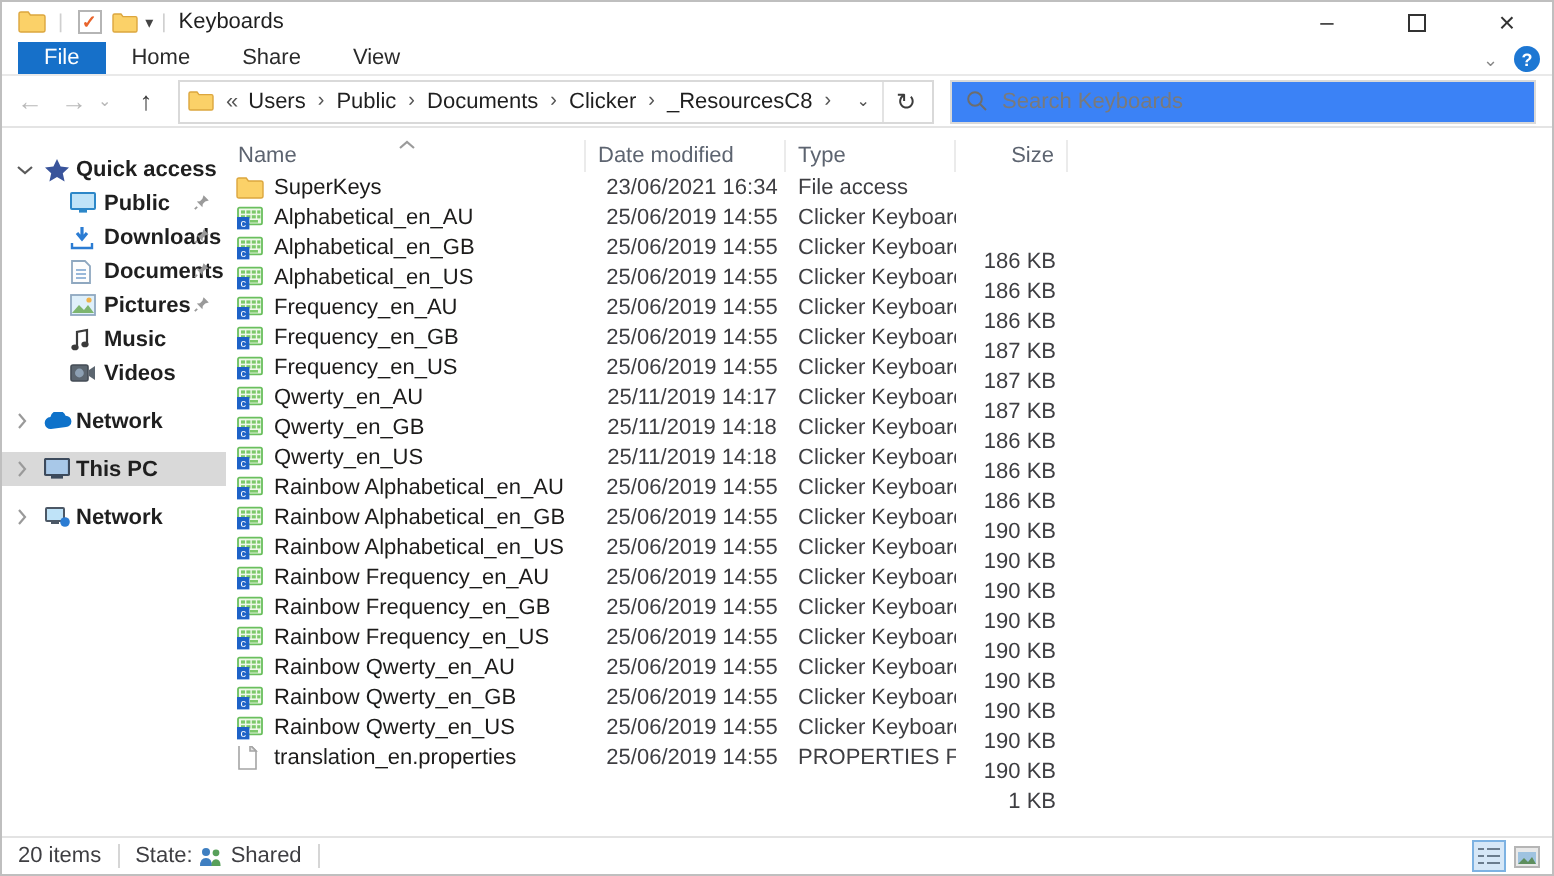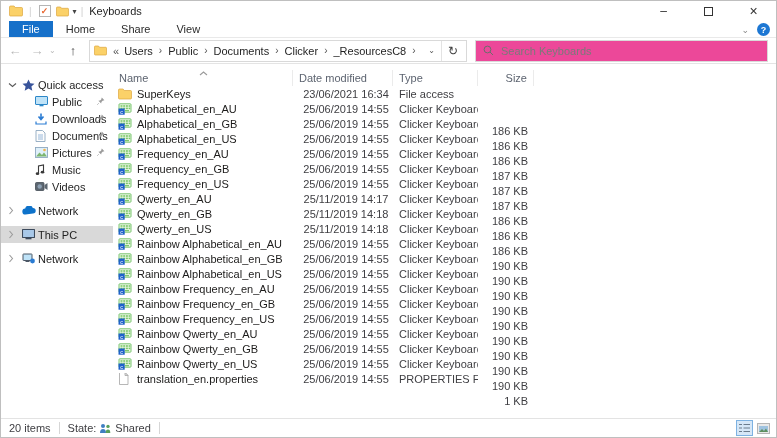--- a/index.html
+++ b/index.html
@@ -36,27 +36,27 @@
   .nav-chev { width:12px; font-size:8px; color:#b9b9b9; }
   .nav-up { color:#3c3c3c; }
   .addressbox { width:378px; height:22px; border:1px solid #d9d9d9; display:flex; align-items:center; padding:0 2px 0 4px; margin-left:4px; background:#fff; }
   .addressbox .crumbs { display:flex; align-items:center; flex:1; overflow:hidden; white-space:nowrap; }
   .crumb { padding:0 2px; color:#1f1f1f; }
   .crumb-sep { color:#555; font-size:10px; padding:0 4px; }
   .crumb-prefix { color:#555; padding:0 3px 0 4px; }
   .addr-chev { font-size:8px; color:#555; padding:0 6px; }
   .addr-div { width:1px; height:20px; background:#e3e3e3; }
   .refresh-btn { width:22px; text-align:center; color:#3c3c3c; font-size:12px; }
-  .searchbox { flex:1; height:22px; border:1px solid #d9d9d9; margin-left:6px; display:flex; align-items:center; padding:0 7px; gap:7px; background:#ec4899; }
+  .searchbox { flex:1; height:22px; border:1px solid #d9d9d9; margin-left:6px; display:flex; align-items:center; padding:0 7px; gap:7px; background:#3b82f6; }
   .searchbox input { border:none; outline:none; flex:1; font-family:"Liberation Sans",sans-serif; font-size:11px; color:#1f1f1f; background:transparent; }
   .searchbox input::placeholder { color:#7a7a7a; }
   
   .body { flex:1; display:flex; overflow:hidden; }
   .sidebar { width:112px; flex:none; padding-top:12px; }
-  .side-row { height:17px; display:flex; align-items:center; position:relative; }
+  .side-row { height:17px; display:flex; align-items:center; position:relative;font-weight:bold; }
   .side-row.selected { background:#d9d9d9; }
   .side-chev { position:absolute; left:7px; width:10px; text-align:center; }
   .side-icon { position:absolute; display:inline-flex; }
   .side-label { white-space:nowrap; }
   .side-pin { position:absolute; right:8px; top:4px; }
   .section > .side-icon { left:21px; } .section > .side-label { margin-left:37px; }
   .child > .side-icon { left:34px; }  .child > .side-label { margin-left:51px; }
   .gap8 { height:7px; }
   
   .list { flex:1; display:flex; flex-direction:column; padding-top:2px; }

